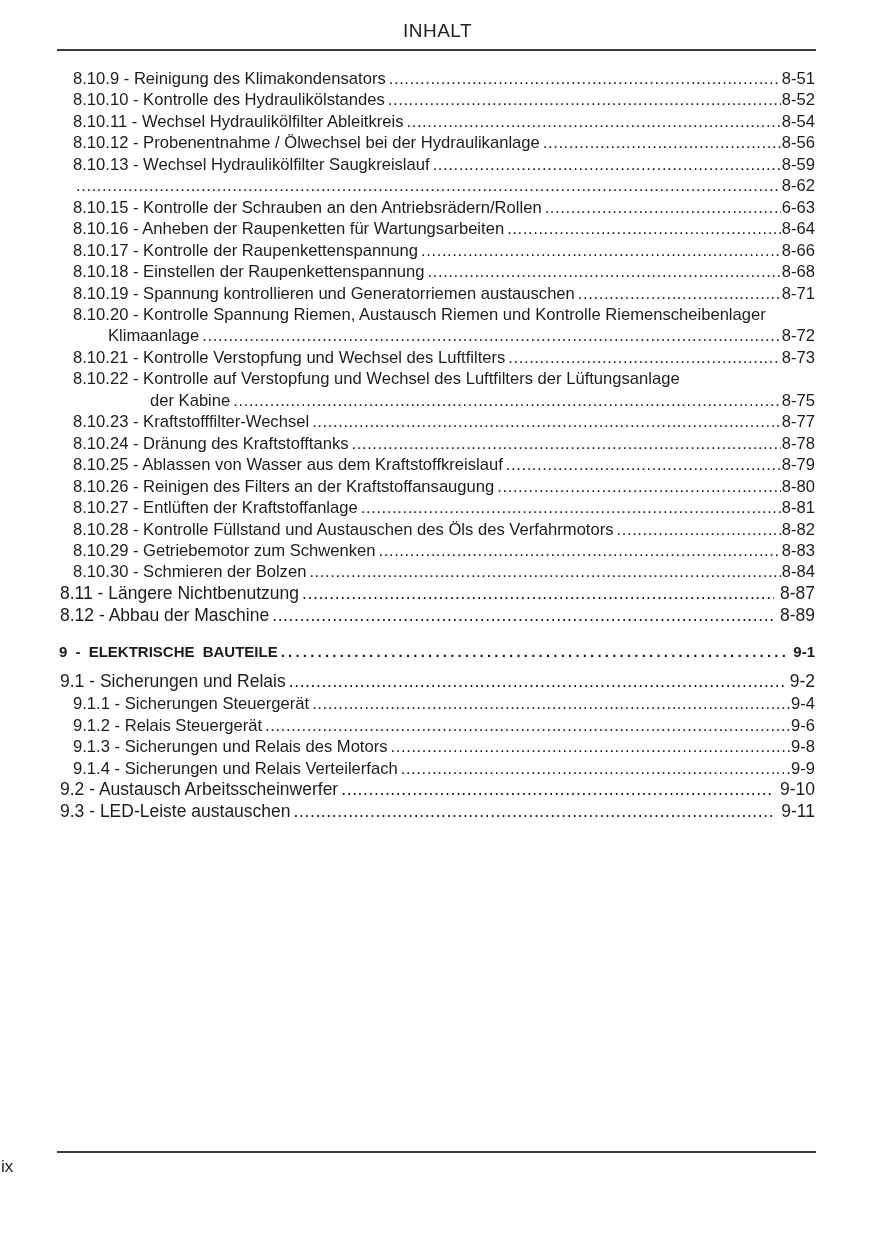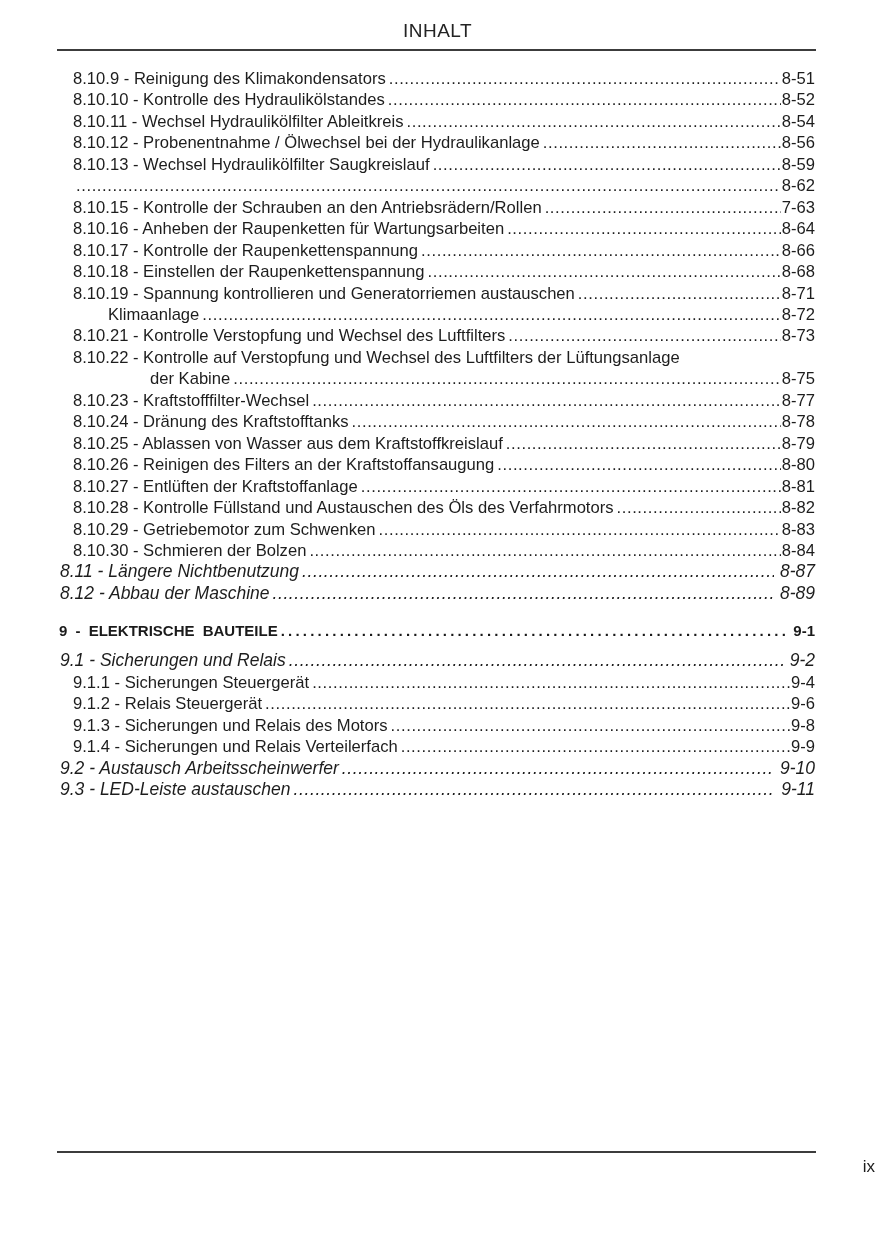--- a/index.html
+++ b/index.html
@@ -23,21 +23,21 @@
     position:absolute;top:49px;left:57px;right:59px;
     border-top:2px solid #3c3c3c;height:0;
   }
   .toc{
     position:absolute;top:68px;left:57px;right:60px;
   }
   .row{
     display:flex;align-items:baseline;white-space:nowrap;
   }
   .lvl3{font-size:16.6px;line-height:21.45px;padding-left:16px;}
-  .lvl2{font-size:17.5px;line-height:21.8px;padding-left:3px;font-style:italic;}
+  .lvl2{font-size:17.5px;line-height:21.8px;padding-left:3px;}
   .heading{
     font-size:15px;line-height:24px;font-weight:700;
     margin:14px 0 7px 0;padding-left:2px;
     word-spacing:4px;color:#1a1a1a;
   }
   .cont-shallow{padding-left:51px;}
   .cont-deep{padding-left:93px;}
   .dots{
     flex:1 1 auto;overflow:hidden;margin:0 1px 0 3px;
     min-width:0;
@@ -45,22 +45,22 @@
   .dots span{letter-spacing:.6px;}
   .heading .dots span{letter-spacing:3.2px;}
   .pg{flex:0 0 auto;text-align:center;}
   .lvl2 .pg{padding-left:5px;}
   .heading .pg{padding-left:6px;word-spacing:normal;}
   .footer-rule{
     position:absolute;top:1151px;left:57px;right:59px;
     border-top:2px solid #3c3c3c;height:0;
   }
   .footer-page-num{
-    position:absolute;top:1157px;left:16px;right:0;
-    text-align:right;font-size:17px;color:#1d1d1d;
+    position:absolute;top:1157px;left:1px;right:0;
+    text-align:left;font-size:17px;color:#1d1d1d;
   }
 </style>
 </head>
 <body>
 
 <div class="page">
   <div class="page-title">INHALT</div>
   <div class="header-rule"></div>
   <div class="toc">
       <div class="row lvl3">
@@ -88,41 +88,44 @@
         <span class="dots"><span>................................................................................................................................................................................................................................................................................................................................................................................................................</span></span>
         <span class="pg">8-59</span>
       </div>
       <div class="row lvl3">
         <span class="dots"><span>................................................................................................................................................................................................................................................................................................................................................................................................................</span></span>
         <span class="pg">8-62</span>
       </div>
       <div class="row lvl3">
         <span class="lbl">8.10.15 - Kontrolle der Schrauben an den Antriebsrädern/Rollen</span>
         <span class="dots"><span>................................................................................................................................................................................................................................................................................................................................................................................................................</span></span>
-        <span class="pg">7-63</span>
+        <span class="pg">6-63</span>
       </div>
       <div class="row lvl3">
         <span class="lbl">8.10.16 - Anheben der Raupenketten für Wartungsarbeiten</span>
         <span class="dots"><span>................................................................................................................................................................................................................................................................................................................................................................................................................</span></span>
         <span class="pg">8-64</span>
       </div>
       <div class="row lvl3">
         <span class="lbl">8.10.17 - Kontrolle der Raupenkettenspannung</span>
         <span class="dots"><span>................................................................................................................................................................................................................................................................................................................................................................................................................</span></span>
         <span class="pg">8-66</span>
       </div>
       <div class="row lvl3">
         <span class="lbl">8.10.18 - Einstellen der Raupenkettenspannung</span>
         <span class="dots"><span>................................................................................................................................................................................................................................................................................................................................................................................................................</span></span>
         <span class="pg">8-68</span>
       </div>
       <div class="row lvl3">
         <span class="lbl">8.10.19 - Spannung kontrollieren und Generatorriemen austauschen</span>
         <span class="dots"><span>................................................................................................................................................................................................................................................................................................................................................................................................................</span></span>
         <span class="pg">8-71</span>
+      </div>
+      <div class="row lvl3">
+        <span class="lbl">8.10.20 - Kontrolle Spannung Riemen, Austausch Riemen und Kontrolle Riemenscheibenlager</span>
       </div>
       <div class="row lvl3 cont-shallow">
         <span class="lbl">Klimaanlage</span>
         <span class="dots"><span>................................................................................................................................................................................................................................................................................................................................................................................................................</span></span>
         <span class="pg">8-72</span>
       </div>
       <div class="row lvl3">
         <span class="lbl">8.10.21 - Kontrolle Verstopfung und Wechsel des Luftfilters</span>
         <span class="dots"><span>................................................................................................................................................................................................................................................................................................................................................................................................................</span></span>
         <span class="pg">8-73</span>

